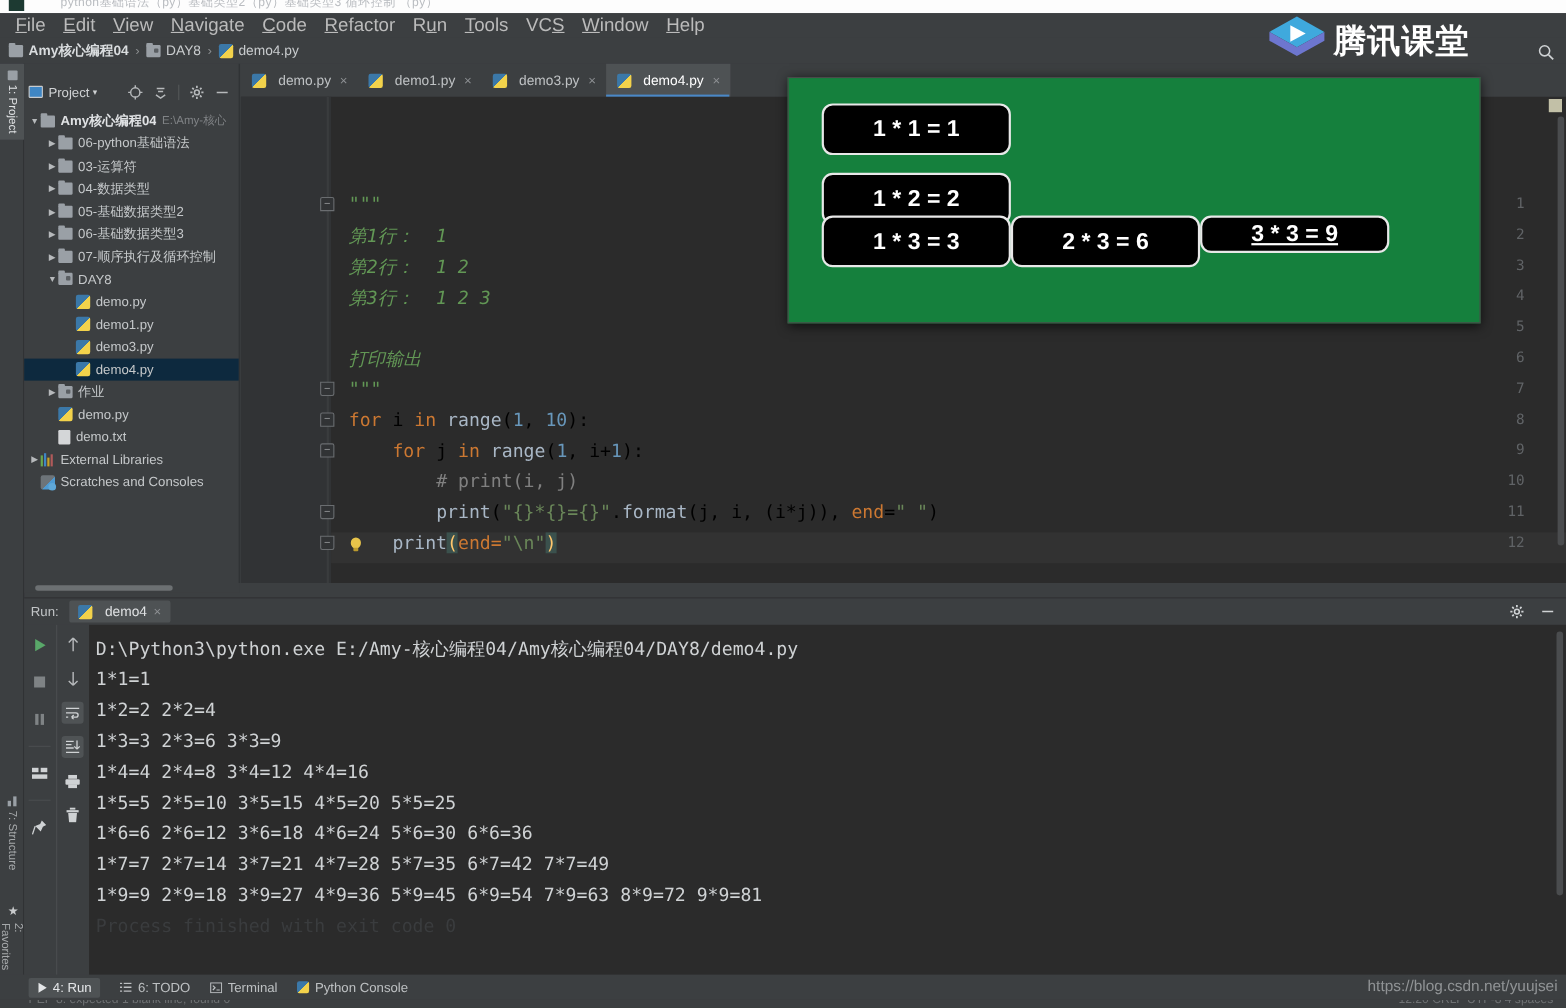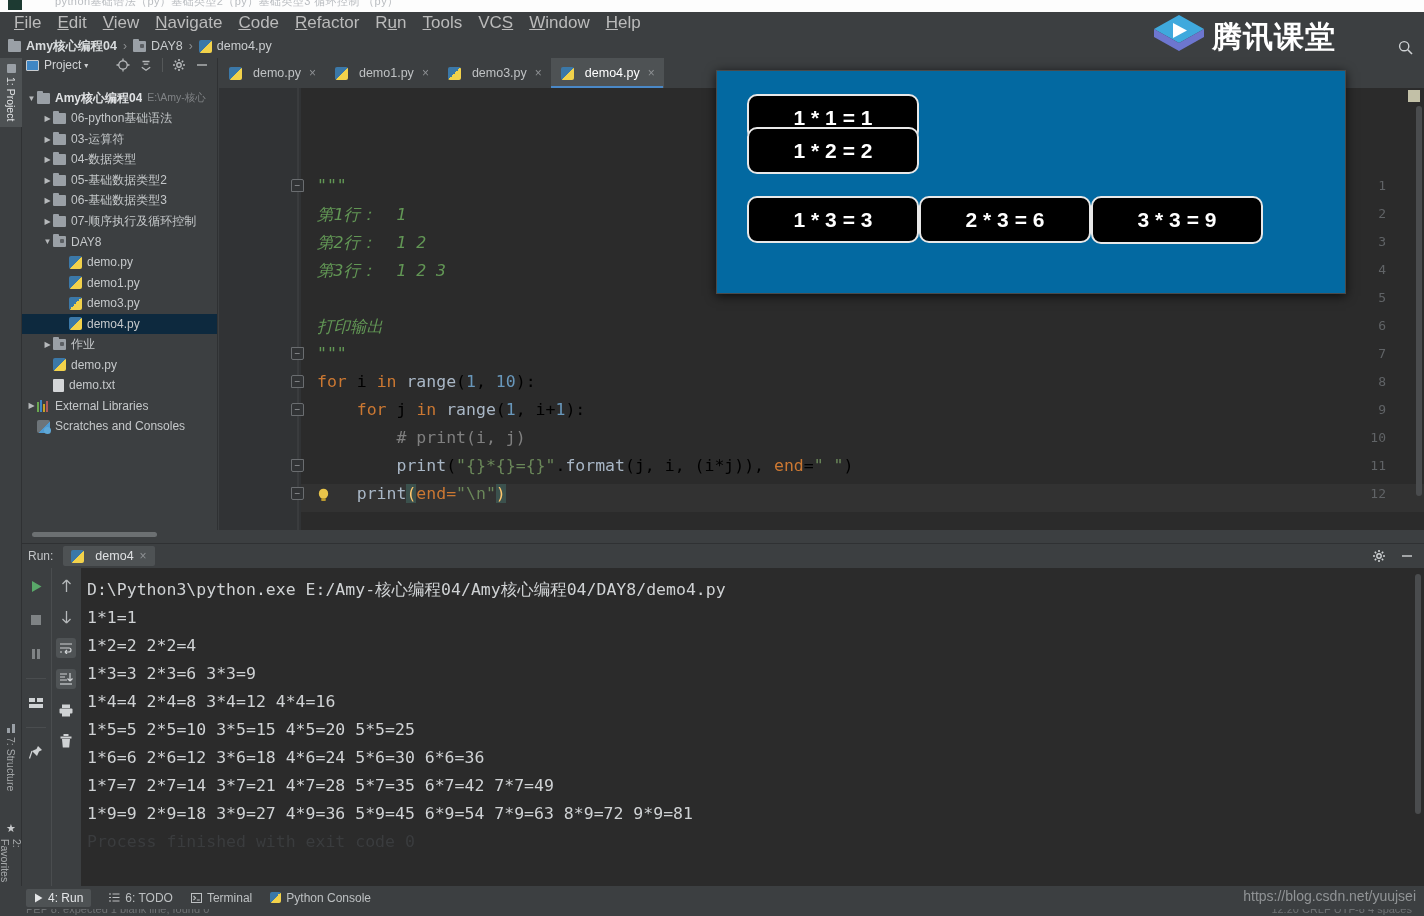--- a/index.html
+++ b/index.html
@@ -87,22 +87,23 @@
   .vtab .vico.bars::after {
     content:""; position:absolute; left:5px; bottom:0; width:3px; height:9px; background:#9aa0a6;
   }
 
   
   .project-pane {
     position: absolute; left: 22px; top: 58px; width: 196px; height: 472px;
     background: #3c3f41; border-right: 1px solid #2f3133;
   }
   .pp-header {
-    height: 28px; display: flex; align-items: flex-start; padding: 0 4px;
+    height: 28px; display: flex; align-items: center; padding: 0 4px;
     border-bottom: 1px solid #32343600;
+    margin-top: 12px;
   }
   .pp-title { font-size: 12px; color: #d0d2d4; display: flex; align-items: center; }
   .pp-title .swatch {
     width: 13px; height: 11px; background: #3f86c4; border: 1px solid #c8cbce;
     border-radius: 1px; margin-right: 5px;
   }
   .pp-title .caret { margin-left: 3px; font-size: 8px; color: #cfd1d3; }
   .pp-icons { margin-left: auto; display: flex; align-items: center; gap: 9px; padding-right: 4px; }
   .pp-ic { color: #b6b9bb; font-size: 13px; line-height: 1; }
   .pp-div { width: 1px; height: 14px; background: #555859; }
@@ -201,21 +202,21 @@
   .c-named { color: #cc7832; }
   .c-plain { color: #a9b7c6; }
   .caret-line { position: absolute; left: 82px; width: 1123px; height: 28px; background: #323232; }
   .brmatch { background: #3b514d; }
   .ed-marker { position: absolute; right: 4px; top: 2px; width: 12px; height: 12px; background: #c2c0a7; }
   .ed-vscroll { position: absolute; right: 2px; top: 18px; width: 6px; height: 390px; background: #4a4c4e; border-radius: 3px; }
 
   
   .overlay {
     position: absolute; left: 716px; top: 70px; width: 630px; height: 224px;
-    background: #0369a1; border: 1px solid #4a4a4a;
+    background: #15803d; border: 1px solid #4a4a4a;
     box-shadow: 0 2px 10px rgba(0,0,0,.7);
   }
   .cell {
     position: absolute; border: 2px solid #e8e8e8; border-radius: 10px;
     color: #ffffff; font-size: 21px; font-weight: bold;
     display: flex; align-items: center; justify-content: center;
     font-family: "Liberation Sans", sans-serif; background: #000;
   }
 
   
@@ -556,24 +557,24 @@
     <div class="codeline" style="top:340px;" id="cl10">        <span class="c-cmt"># print(i, j)</span></div>
     <div class="codeline" style="top:368px;" id="cl11">        <span class="c-plain">print</span>(<span class="c-str">"{}*{}={}"</span>.<span class="c-plain">format</span>(j, i, (i*j)), <span class="c-named">end</span>=<span class="c-str">" "</span>)</div>
     <div class="codeline" style="top:396px;" id="cl12"><span class="c-plain">    print</span><span class="brmatch c-plain" style="color:#ffc66d">(</span><span class="c-named">end=</span><span class="c-str">"\n"</span><span class="brmatch c-plain" style="color:#ffc66d">)</span></div>
 
     <div class="ed-marker"></div>
     <div class="ed-vscroll"></div>
   </div>
 
   <div class="overlay" id="overlay">
       <div class="cell" style="left: 30px; top: 23px; width: 172px; height: 47px;">1 * 1 = 1</div>
-      <div class="cell" style="left: 30px; top: 56px; width: 172px; height: 47px;">1 * 2 = 2</div>
+      <div class="cell" style="left: 30px; top: 86px; width: 172px; height: 47px;">1 * 2 = 2</div>
       <div class="cell" style="left: 30px; top: 125px; width: 172px; height: 47px;">1 * 3 = 3</div>
       <div class="cell" style="left: 202px; top: 125px; width: 172px; height: 47px;">2 * 3 = 6</div>
-      <div class="cell" style="left: 374px; top: 125px; width: 172px; height: 48px;">3 * 3 = 9</div>
+      <div class="cell" style="left: 374px; top: 125px; width: 172px; height: 34px; text-decoration: underline;">3 * 3 = 9</div>
     </div>
 
   <div class="runpane">
     <div class="run-header">
       <span class="run-label">Run:</span>
       <div class="run-tab">
         <span class="ico-py"></span>
         <span>demo4</span>
         <span class="x">×</span>
       </div>

